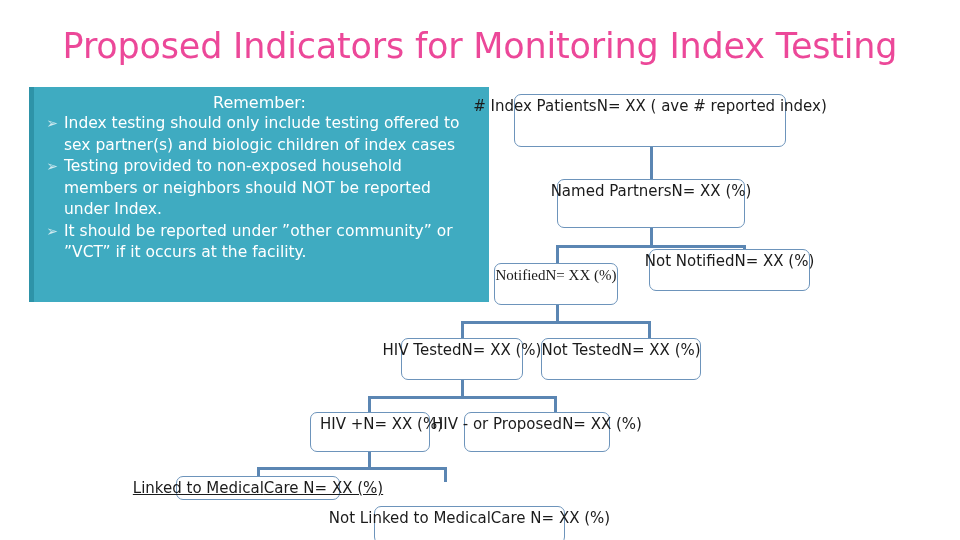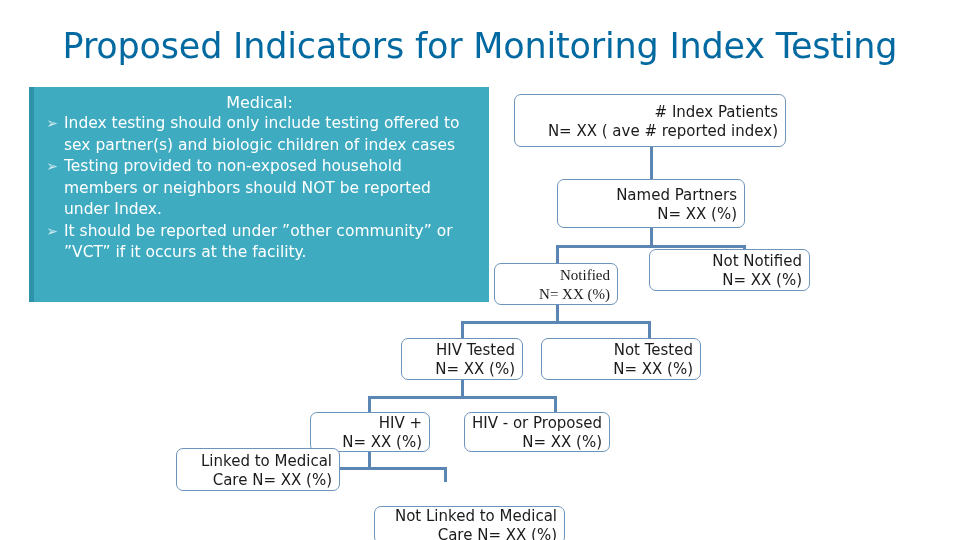--- a/index.html
+++ b/index.html
@@ -15,21 +15,21 @@
     font-family: "Liberation Sans", sans-serif;
   }
 
   
   #slide-title {
     position: absolute;
     left: 0;
     top: 26px;
     width: 960px;
     text-align: center;
-    color: #0369a1;
+    color: #ec4899;
     font-size: 35px;
     font-weight: 400;
     letter-spacing: -0.2px;
     white-space: nowrap;
     font-family: "DejaVu Sans", sans-serif;
   }
 
   
   #remember-box {
     position: absolute;
@@ -83,42 +83,42 @@
     background: #ffffff;
     border: 1.6px solid #6d94bb;
     border-radius: 7px;
     color: #1b1b1b;
     font-size: 15px;
     line-height: 19px;
     font-family: "DejaVu Sans", sans-serif;
     text-align: right;
     padding: 2px 7px 0 7px;
     display: flex;
-    flex-direction: column;
+    flex-direction: row;
     justify-content: center;
     z-index: 2;
   }
   .node .l1, .node .l2 { display: block; white-space: nowrap; }
 
   .conn {
     position: absolute;
     background: #5b86b3;
     z-index: 1;
   }
   .conn.v { width: 2.5px; }
   .conn.h { height: 2.5px; }
 </style>
 </head>
 <body>
 
 <div id="slide-title">Proposed Indicators for Monitoring Index Testing</div>
 
 <div id="remember-box">
 
-  <div id="remember-heading">Medical:</div>
+  <div id="remember-heading">Remember:</div>
 
   <div class="remember-item">
     <span class="remember-bullet">➢</span>
     <span class="remember-text">Index testing should only include testing offered to sex partner(s) and biologic children of index cases</span>
   </div>
 
   <div class="remember-item">
     <span class="remember-bullet">➢</span>
     <span class="remember-text">Testing provided to non-exposed household members or neighbors should NOT be reported under Index.</span>
   </div>
@@ -186,21 +186,21 @@
   <div class="node" style="left:310px; top:412px; width:120px; height:40px;padding-left:30px;">
     <span class="l1">HIV +</span>
     <span class="l2">N= XX (%)</span>
   </div>
 
   <div class="node" style="left:464px; top:412px; width:146px; height:40px;">
     <span class="l1">HIV - or Proposed</span>
     <span class="l2">N= XX (%)</span>
   </div>
 
-  <div class="node" style="left:176px; top:448px; width:164px; height:43px;">
+  <div class="node" style="left:176px; top:476px; width:164px; height:24px;text-decoration:underline;">
     <span class="l1">Linked to Medical</span>
     <span class="l2">Care      N= XX (%)</span>
   </div>
 
   <div class="node" style="left:374px; top:476px; width:191px; height:38px;margin-top:30px;">
     <span class="l1">Not Linked to Medical</span>
     <span class="l2">Care N= XX (%)</span>
   </div>
 
 </div>

